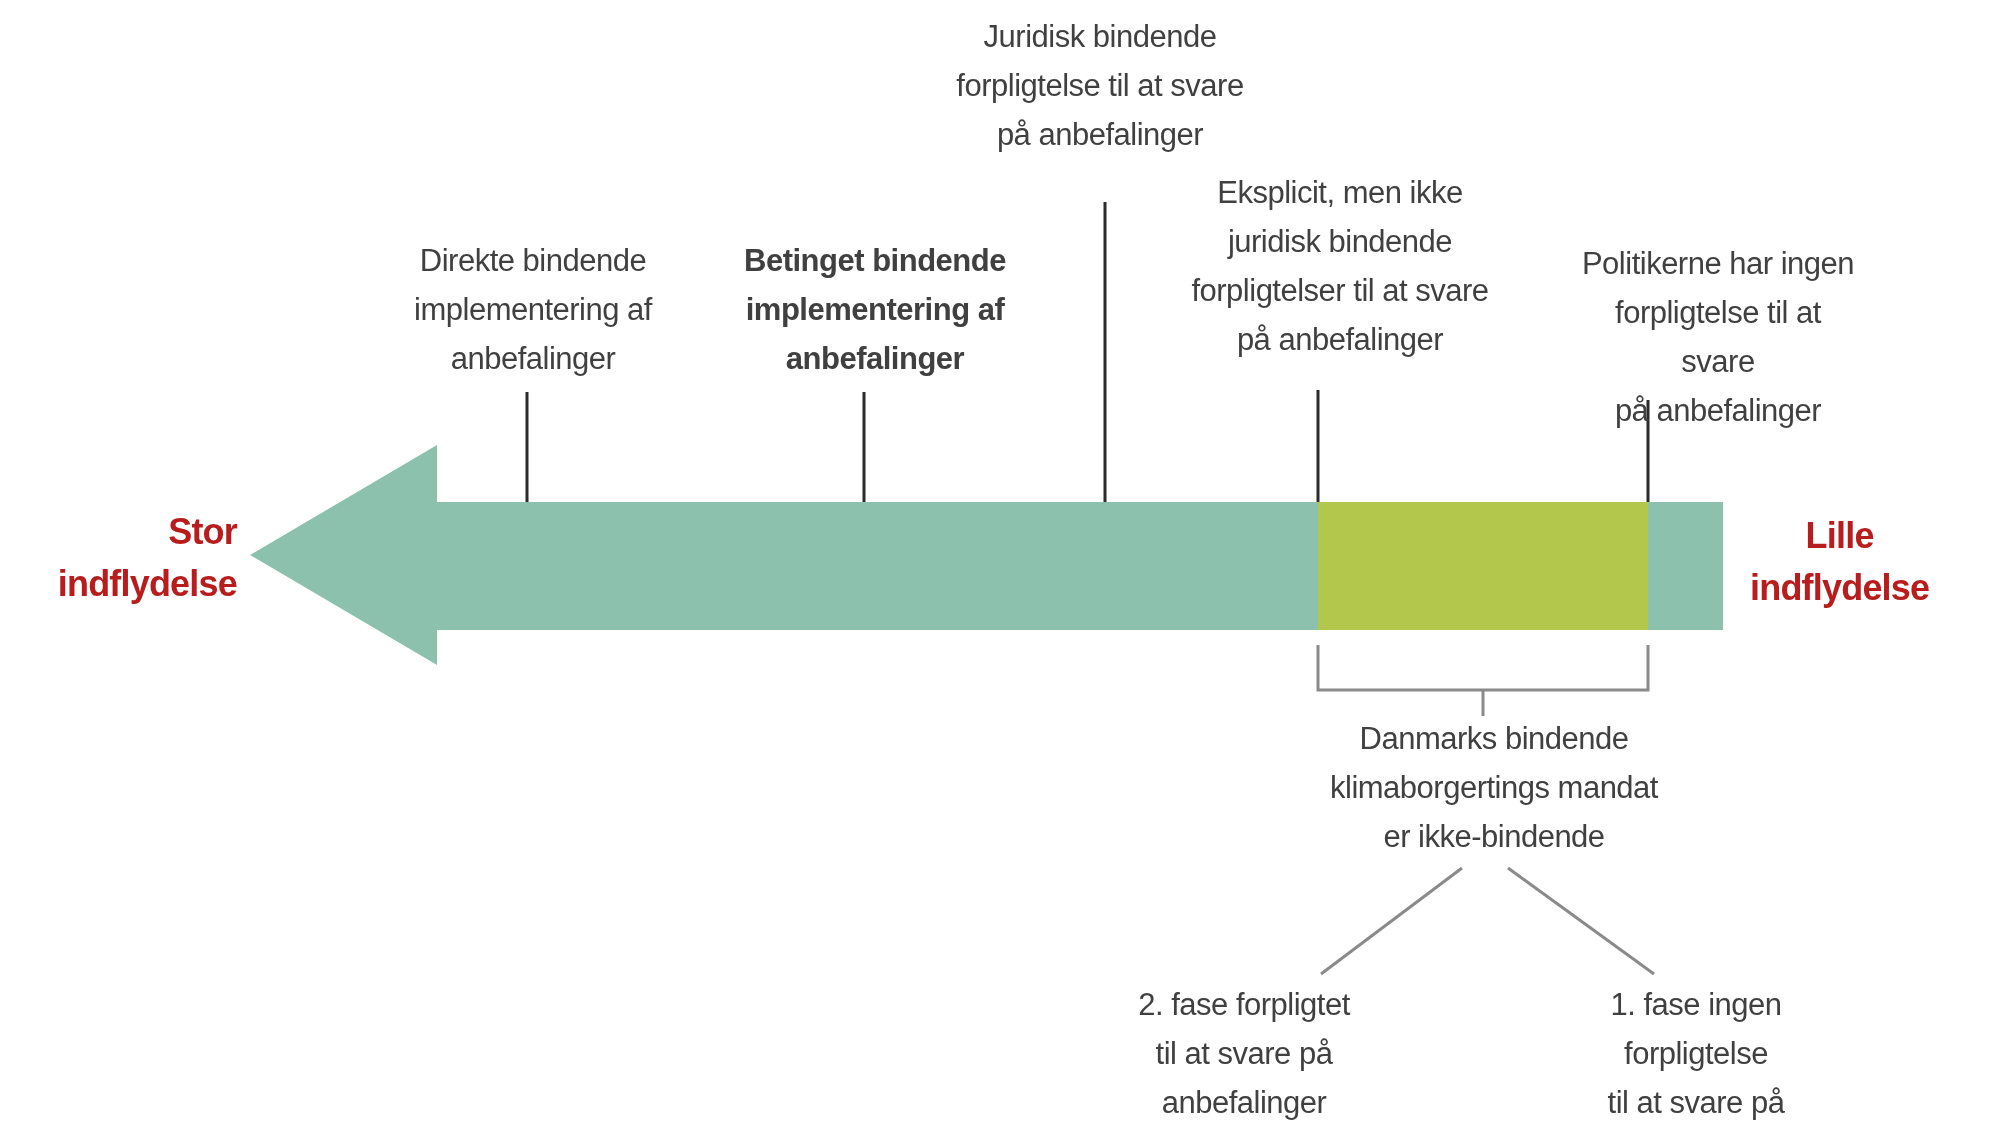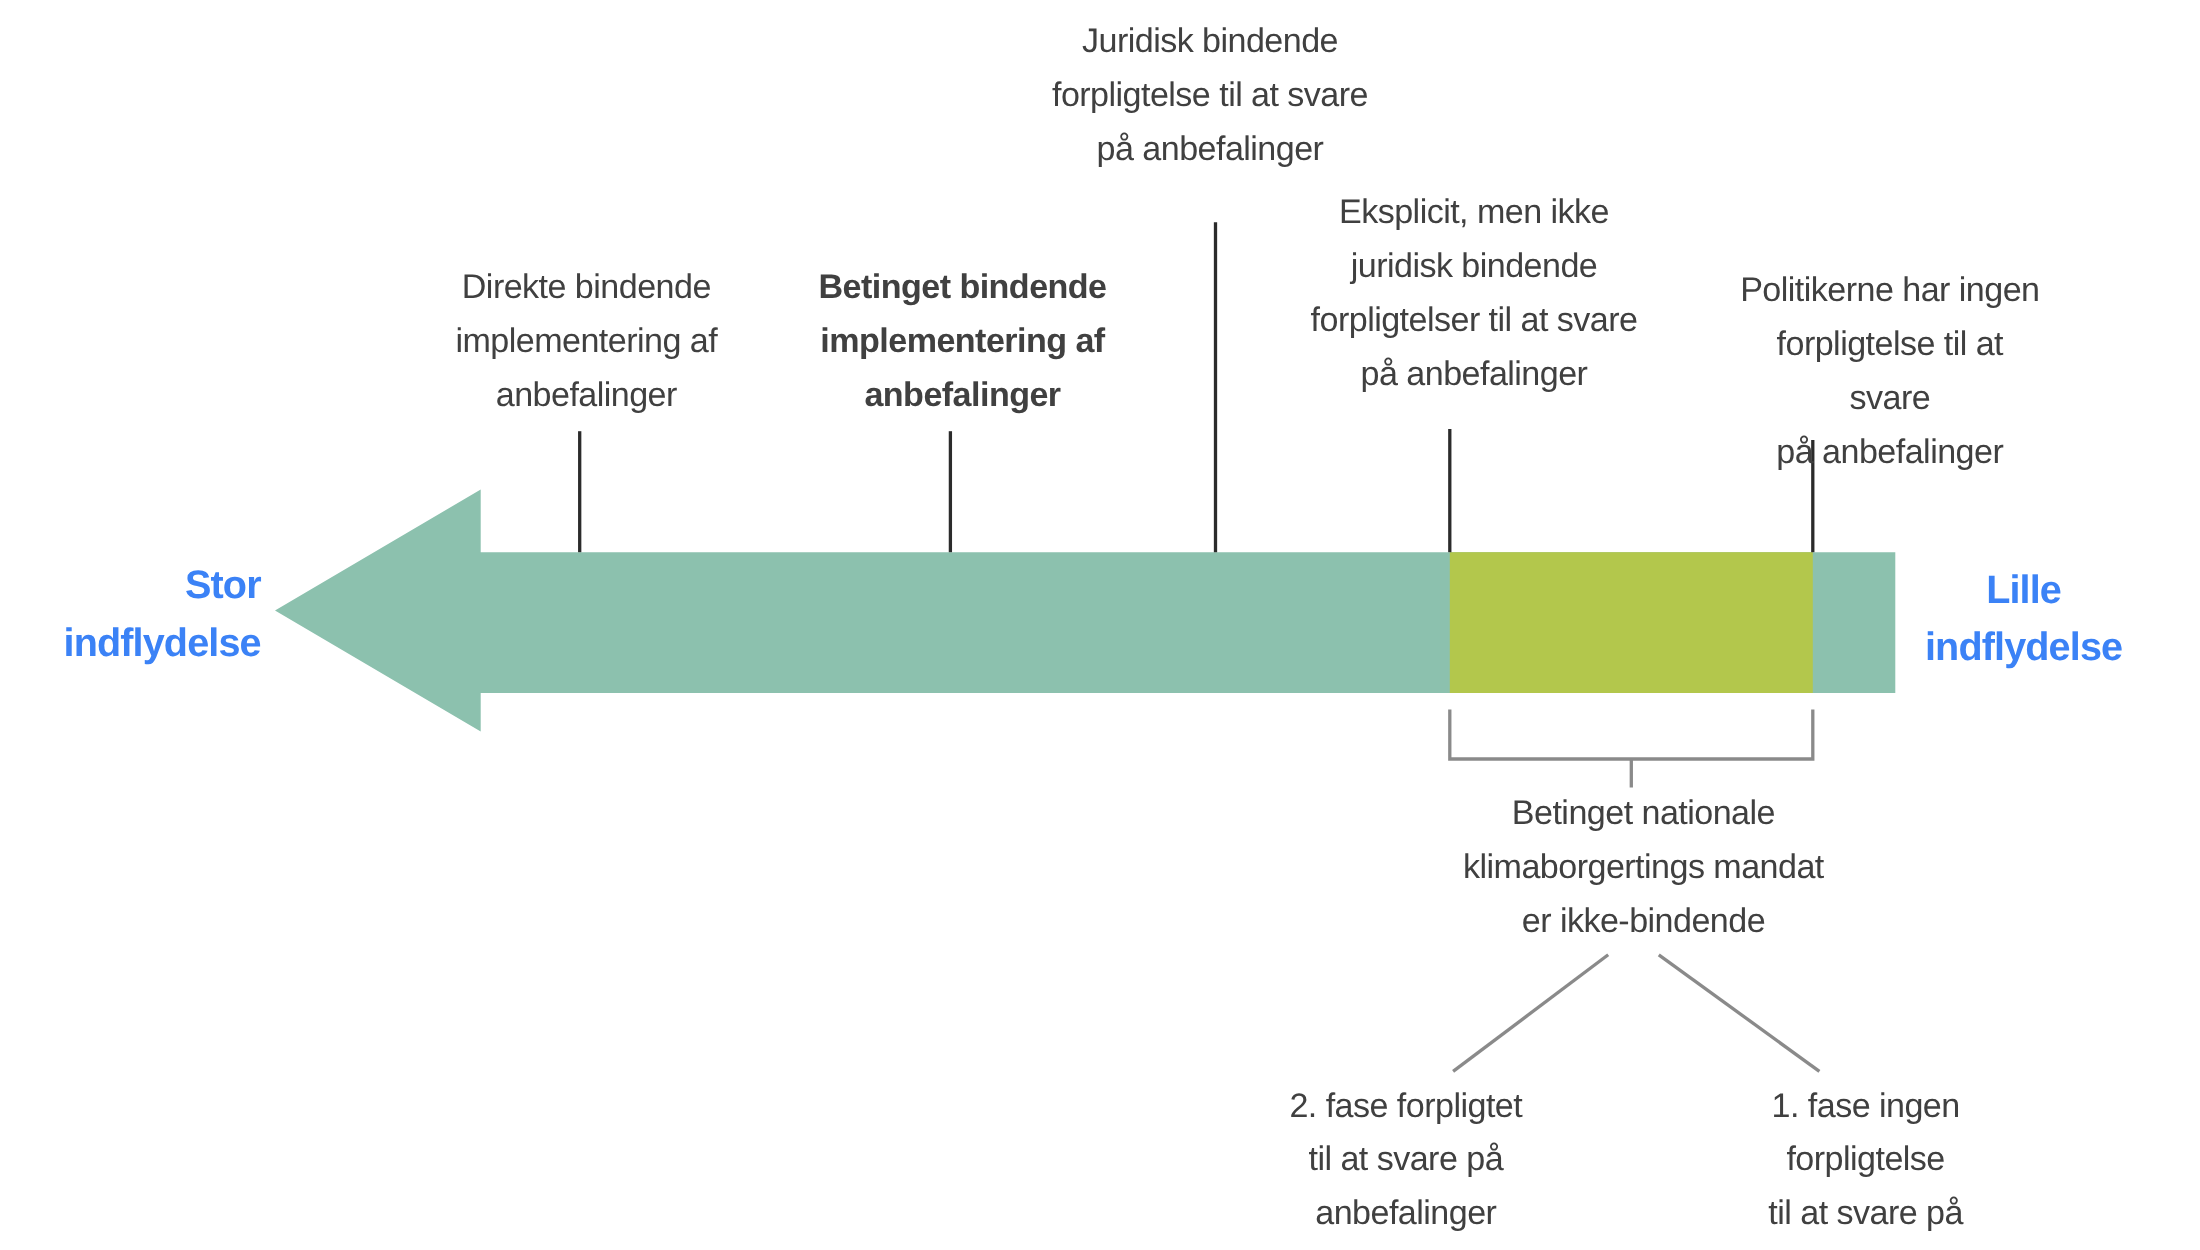--- a/index.html
+++ b/index.html
@@ -21,21 +21,21 @@
     letter-spacing:-0.5px;
     color:#404040;
   }
   .side-label{
     position:absolute;
     white-space:pre-line;
     font-size:36px;
     line-height:52px;
     font-weight:700;
     letter-spacing:-0.8px;
-    color:#3b82f6;
+    color:#b91c1c;
   }
   .side-label.left{transform:translateX(-100%);text-align:right;}
   .side-label.right{text-align:center;}
 </style>
 </head>
 <body>
 
 <div id="canvas">
 
   <svg id="shapes" viewBox="0 0 2000 1136">
@@ -71,24 +71,24 @@
 forpligtelse til at svare
 på anbefalinger</div>
   <div class="note" style="left:1340px;top:168px;">Eksplicit, men ikke
 juridisk bindende
 forpligtelser til at svare
 på anbefalinger</div>
   <div class="note" style="left:1718px;top:212px;margin-top:27px;">Politikerne har ingen
 forpligtelse til at svare
 på anbefalinger</div>
 
-  <div class="note" style="left:1494px;top:714px;">Betinget nationale
+  <div class="note" style="left:1494px;top:714px;">Danmarks bindende
 klimaborgertings mandat
 er ikke-bindende</div>
 
-  <div class="note" style="left:1278px;top:980px;">2. fase forpligtet
+  <div class="note" style="left:1244px;top:980px;">2. fase forpligtet
 til at svare på
 anbefalinger</div>
   <div class="note" style="left:1696px;top:980px;">1. fase ingen forpligtelse
 til at svare på
 anbefalinger</div>
 
 </div>
 
 </body></html>

